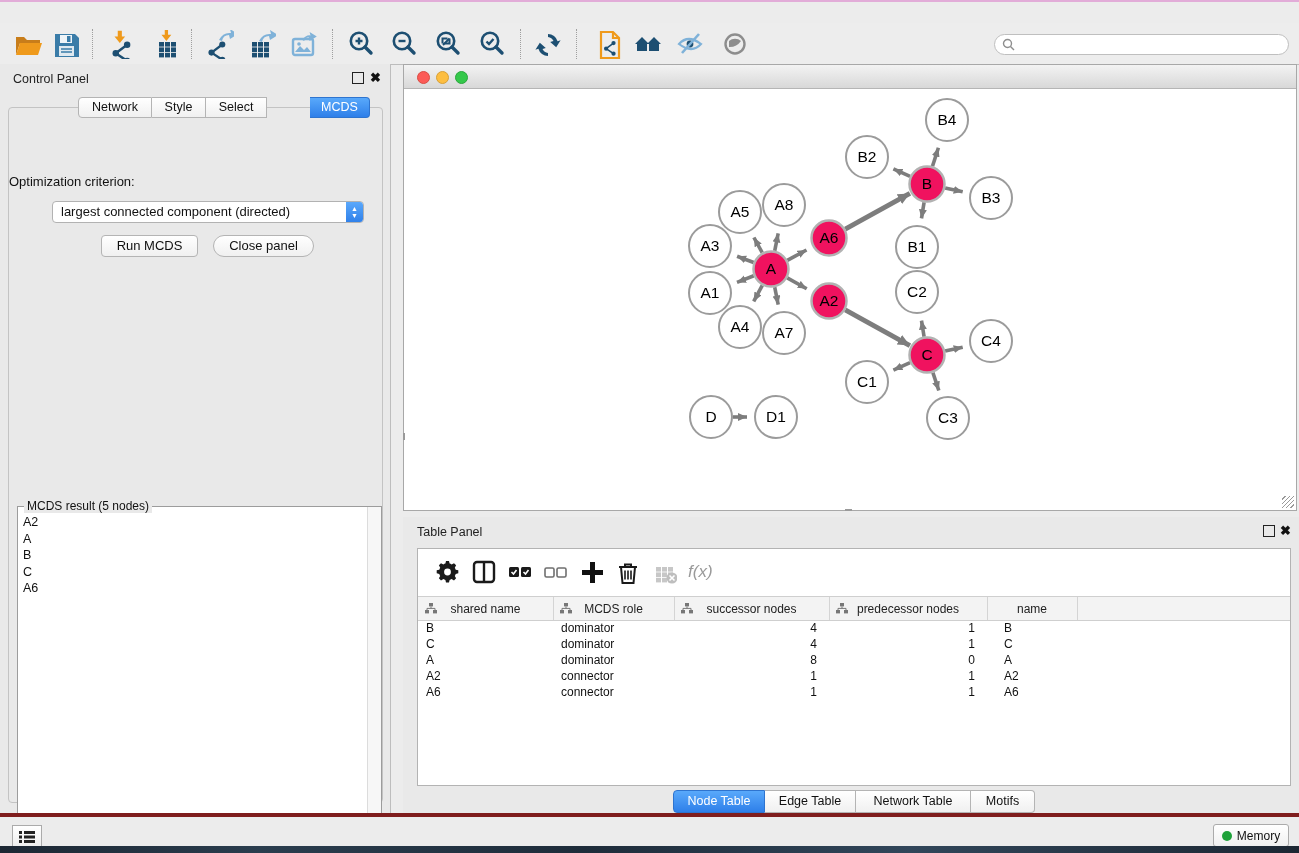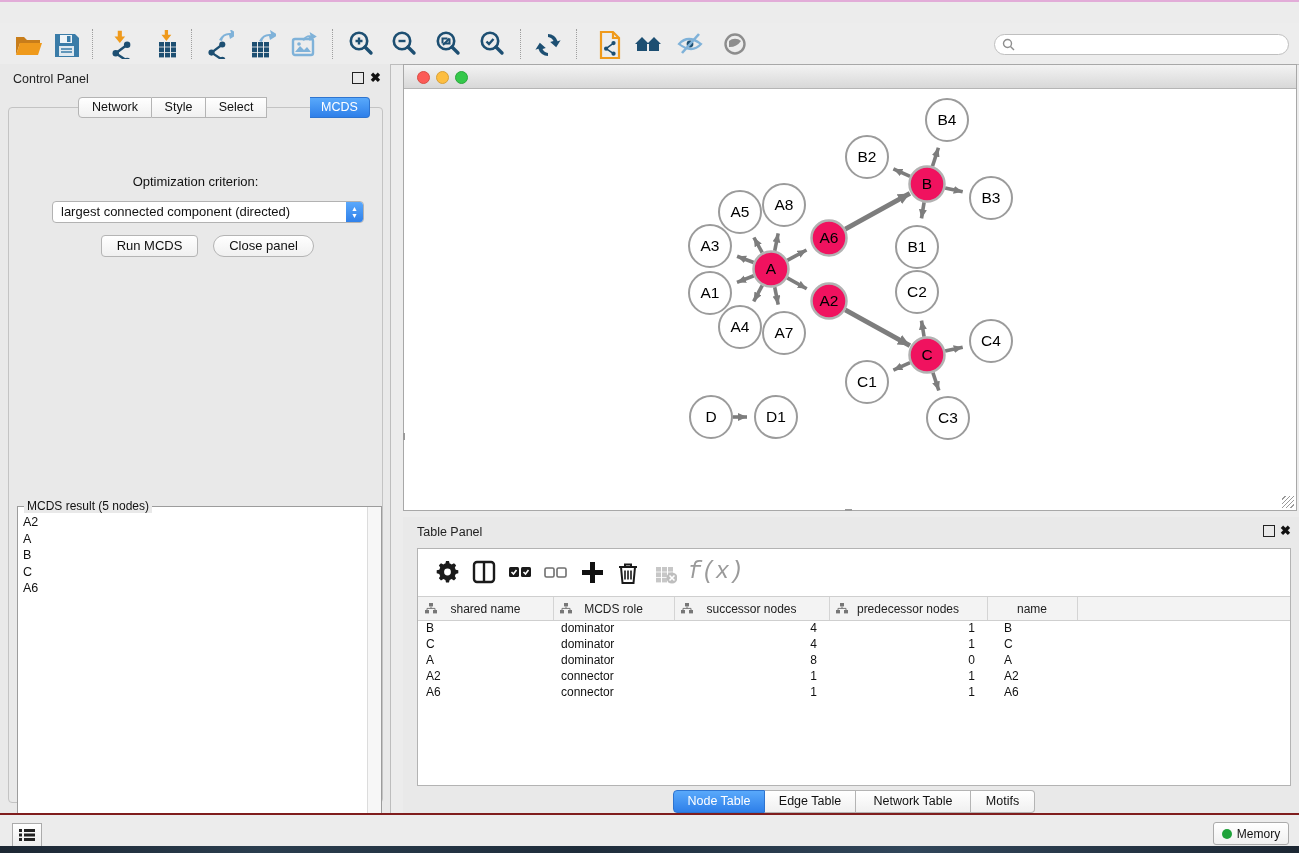--- a/index.html
+++ b/index.html
@@ -37,21 +37,21 @@
   #cp-float{right:26px;} #cp-close{right:9px;}
   #cp-tabs{position:absolute;left:78px;top:33px;display:flex;z-index:3;}
   .tab{height:19px;line-height:19px;font-size:12.5px;text-align:center;
        background:linear-gradient(#ffffff,#f0f0f0);border:1px solid #b4b4b4;
        border-left:none;color:#111;padding:0;}
   .tab:first-child{border-left:1px solid #b4b4b4;border-radius:4px 0 0 4px;}
   .tab:last-child{border-radius:0 4px 4px 0;}
   .tab.active{background:linear-gradient(#59a9fb,#2e7fe9);color:#fff;border-color:#2e74cf;}
   #cp-box{position:absolute;left:8px;top:43px;width:375px;height:696px;
         border:1px solid #c3c3c3;border-radius:4px;background:#e9e9e9;box-sizing:border-box;}
-  #opt-label{position:absolute;left:0;width:100%;top:66px;text-align:center;
+  #opt-label{position:absolute;left:0;width:100%;top:66px;text-align:left;
         font-size:13px;color:#111;}
   #criterion-select{position:absolute;left:43px;top:93px;width:312px;height:22px;
         background:#fff;border:1px solid #b2b2b2;border-radius:4px;box-sizing:border-box;
         font-size:13px;color:#111;line-height:20px;padding-left:8px;white-space:nowrap;
         overflow:hidden;}
   #criterion-stepper{position:absolute;right:0px;top:-1px;width:17px;height:22px;
         background:linear-gradient(#5caafc,#2e7fe9);border-radius:0 4px 4px 0;
         display:flex;flex-direction:column;align-items:center;justify-content:center;}
   #criterion-stepper span{color:#fff;font-size:7px;line-height:7px;}
   .cp-btn{position:absolute;top:127px;height:22px;background:linear-gradient(#ffffff,#f0f0f0);
@@ -84,34 +84,34 @@
   .edge-tick-bottom{position:absolute;left:441px;bottom:-1px;width:7px;height:2px;background:#9a9a9a;}
   
   #table-panel{position:absolute;left:403px;top:517px;width:896px;height:296px;background:#e9e9e9;}
   #tp-title{position:absolute;left:14px;top:8px;font-size:12.5px;color:#222;}
   #tp-float{right:24px;} #tp-close{right:8px;}
   #tp-box{position:absolute;left:14px;top:31px;width:874px;height:238px;
         background:#fff;border:1px solid #b3b3b3;box-sizing:border-box;}
   #tp-toolbar{position:absolute;left:0;top:0;right:0;height:46px;display:flex;
         align-items:center;padding-left:12px;}
   .tp-ibtn{width:36px;height:30px;display:flex;align-items:center;justify-content:center;}
-  #fx-label{font-family:Liberation Mono, monospace;font-style:italic;font-size:23px;color:#9a9a9a;
+  #fx-label{font-family:Liberation Sans, sans-serif;font-style:italic;font-size:17px;color:#9a9a9a;
         margin-left:6px;}
   #tbl-header{position:absolute;left:0;top:47px;right:0;height:23px;background:#f3f3f3;
         border-top:1px solid #cfcfcf;border-bottom:1px solid #cfcfcf;}
   .th-cell{position:absolute;top:0;height:23px;border-right:1px solid #d4d4d4;
         font-size:12px;color:#222;display:flex;align-items:center;justify-content:center;}
   .th-cell .hicon{position:absolute;left:7px;top:6px;}
   #tbl-body{position:absolute;left:0;top:71px;right:0;bottom:0;overflow:hidden;}
   .td-cell{position:absolute;height:16px;font-size:12px;color:#111;line-height:16px;
         box-sizing:border-box;white-space:nowrap;}
   #tp-tabs{position:absolute;left:270px;top:273px;display:flex;}
   
   #statusbar{position:absolute;left:0;top:813px;width:1299px;height:33px;
-        background:#ececec;border-top:2px solid #7f1d1d;}
+        background:#ececec;border-top:4px solid #7f1d1d;}
   #list-btn{position:absolute;left:12px;top:8px;width:28px;height:22px;
         background:linear-gradient(#fff,#ededed);border:1px solid #ababab;
         display:flex;align-items:center;justify-content:center;}
   #memory-btn{position:absolute;right:10px;top:7px;width:76px;height:23px;
         background:linear-gradient(#fff,#f0f0f0);border:1px solid #ababab;border-radius:3px;
         display:flex;align-items:center;justify-content:center;gap:5px;
         font-size:12px;color:#111;box-sizing:border-box;}
   #memory-dot{width:10px;height:10px;border-radius:50%;background:#1ea23a;}
   #desktop-strip{position:absolute;left:0;top:846px;width:1299px;height:7px;
         background:linear-gradient(90deg,#1c2733,#2a3d4e 20%,#1e2c3a 45%,#31465a 70%,#1c2733);}

